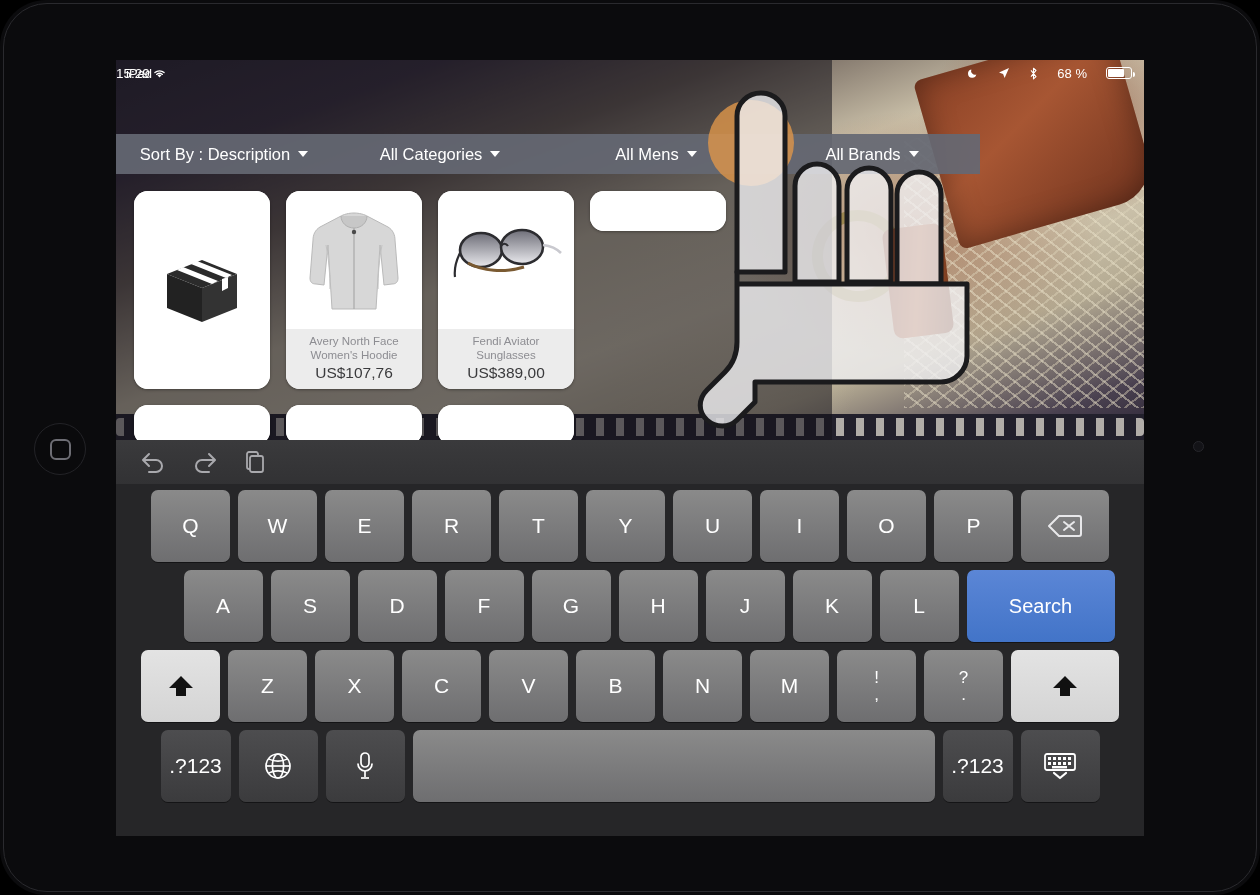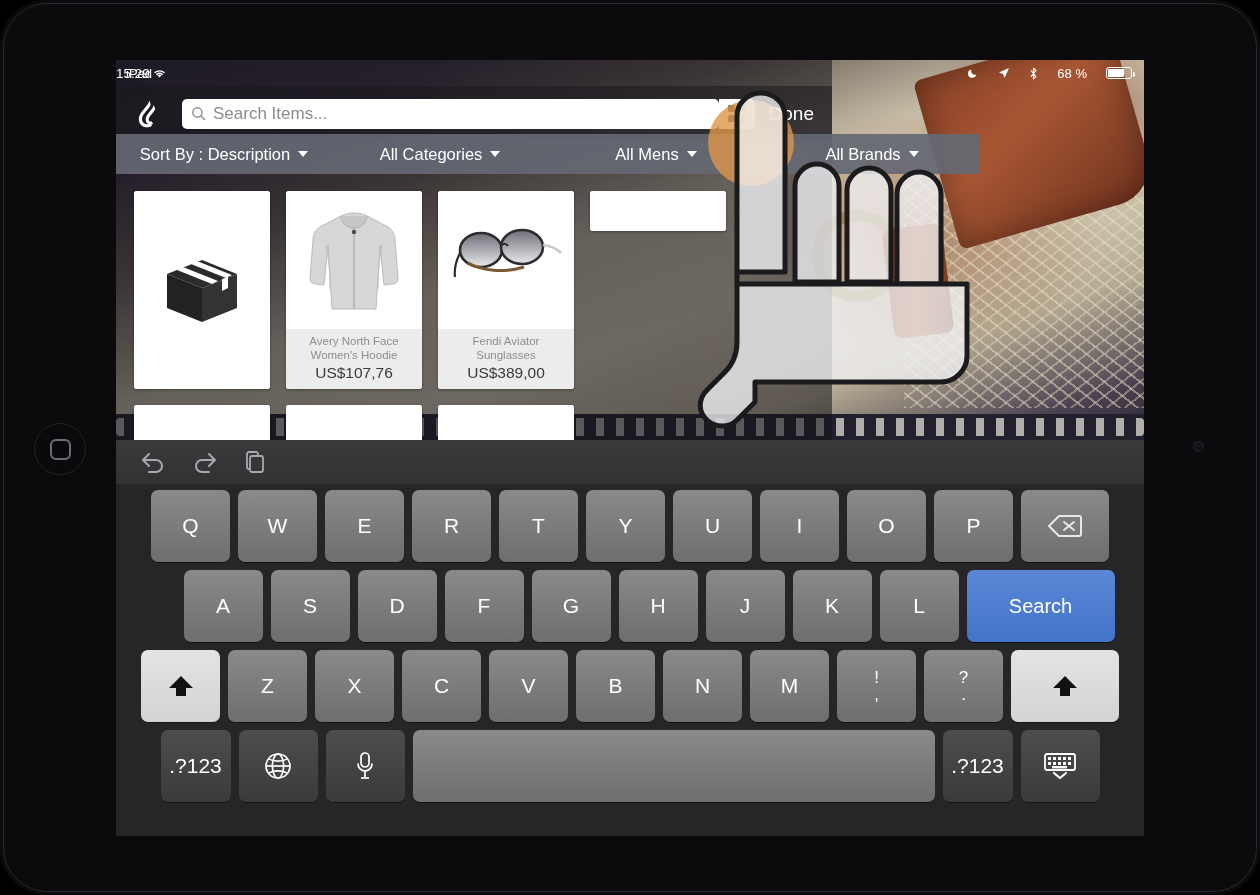--- a/index.html
+++ b/index.html
@@ -161,21 +161,21 @@
 
   
   .grid {
     position: absolute; left: 0; top: 121px; width: 716px; height: 259px;
     padding: 10px 18px 0 18px;
     display: flex; flex-wrap: wrap; gap: 16px;
     overflow: hidden; z-index: 5;
   }
   .card {
     width: 136px; height: 198px;
-    background: #fff; border-radius: 3px;
+    background: #fff; border-radius: 14px;
     overflow: hidden; display: flex; flex-direction: column;
     box-shadow: 0 1px 3px rgba(0,0,0,.35);
   }
   .card .thumb { flex: 1 1 auto; display: flex; align-items: center; justify-content: center; background: #fff; }
   .card .meta { background: #ececec; padding: 5px 4px 7px; text-align: center; }
   .card .name { font-size: 11.5px; color: #8d8d92; line-height: 14px; }
   .card .price { font-size: 15.5px; color: #3a3a3c; margin-top: 2px; }
   .card.partial { height: 40px; }
 
   
@@ -272,46 +272,20 @@
               <path d="M2 3.4 7 9.6 4.5 11.8V1.2L7 3.4 2 9.6" stroke="#fff" stroke-width="1.1" fill="none" stroke-linejoin="round"></path>
             </svg>
         </span>
         <span>68 %</span>
         <span class="batt">
             <span class="fill"></span>
           </span>
       </div>
     </div>
 
-    <div class="navbar">
-      <div class="logo">
-        <svg width="34" height="34" viewBox="0 0 34 34">
-          <path d="M17.5 3.5c-1.2 4.1-4.6 7.3-7.1 10.4-2.2 2.7-3.6 5.4-3.6 8.3 0 4.6 3.6 8.1 8.1 8.1 2.1 0 3.9-.7 5.3-1.9l-1.9-2.3c-.9.8-2 1.2-3.3 1.2-2.9 0-5-2.2-5-5.2 0-2 1-4 2.7-6.1 2-2.5 4.4-4.8 6-7.9z" fill="#fff"></path>
-          <path d="M21.8 8.1c-1 3.3-3.6 5.9-5.6 8.4-1.6 2-2.6 3.9-2.6 5.9 0 3 2.2 5.2 5.1 5.2.9 0 1.7-.2 2.4-.5l-1.3-2.7c-.3.1-.6.2-1 .2-1.2 0-2.1-.9-2.1-2.3 0-1.1.6-2.3 1.7-3.6 1.6-2 3.7-4.1 4.9-6.7z" fill="#fff"></path>
-        </svg>
-      </div>
-      <div class="search-field">
-        <span>
-          <svg width="15" height="15" viewBox="0 0 15 15">
-              <circle cx="6.4" cy="6.4" r="4.6" stroke="#8b8b90" stroke-width="1.4" fill="none"></circle>
-              <line x1="10" y1="10" x2="13.6" y2="13.6" stroke="#8b8b90" stroke-width="1.4" stroke-linecap="round"></line>
-            </svg>
-        </span>
-        <span class="ph">Search Items...</span>
-      </div>
-      <div class="grid-btn">
-        <span class="dots">
-            <i></i>
-            <i></i>
-            <i></i>
-            <i></i>
-          </span>
-      </div>
-      <div class="done-btn">Done</div>
-    </div>
 
     <div class="filterbar">
       <div class="filter-item">
         <span>Sort By : Description</span>
         <span class="caret"></span>
       </div>
       <div class="filter-item">
         <span>All Categories</span>
         <span class="caret"></span>
       </div>

